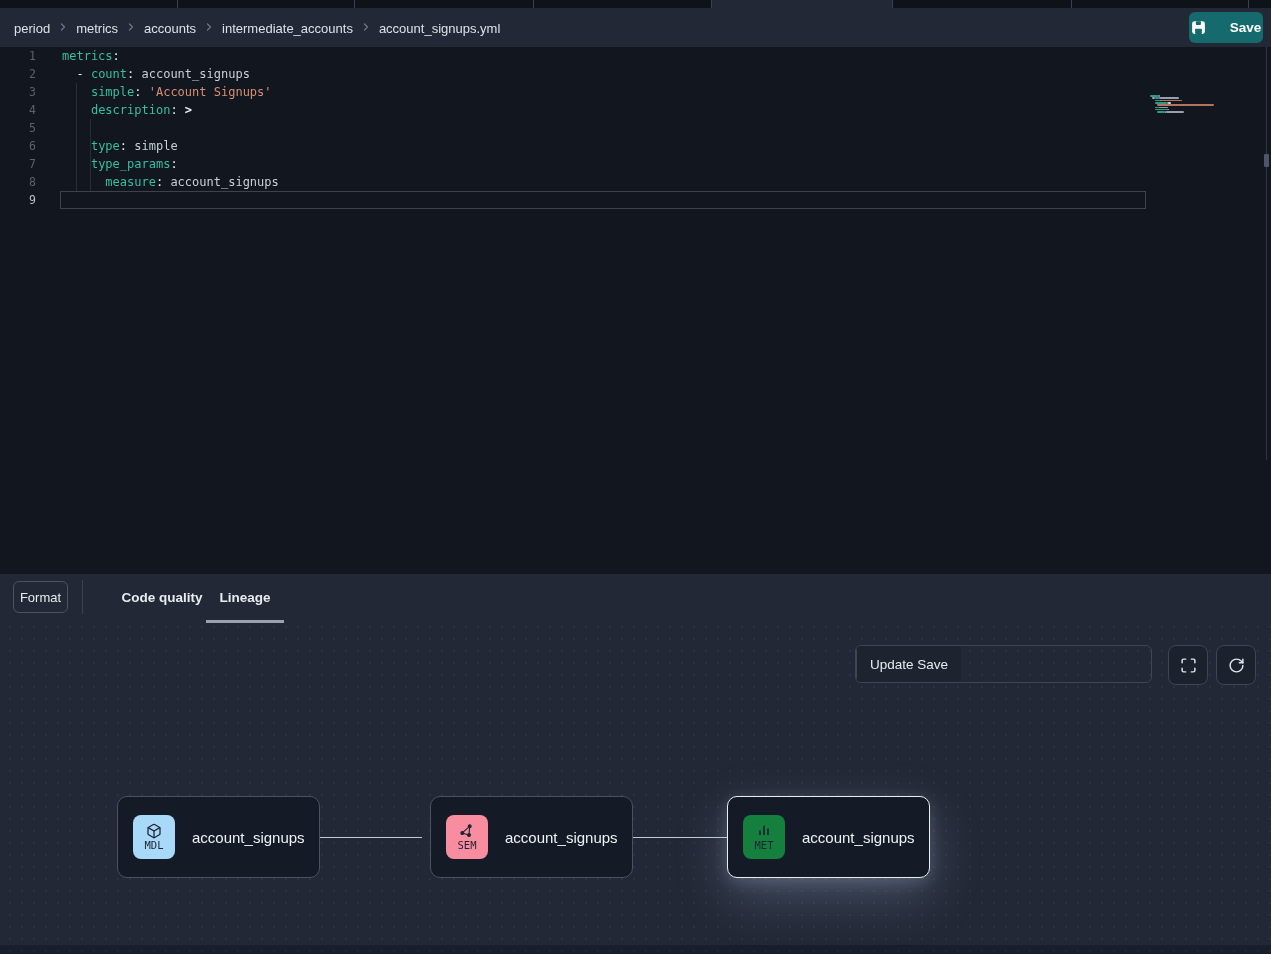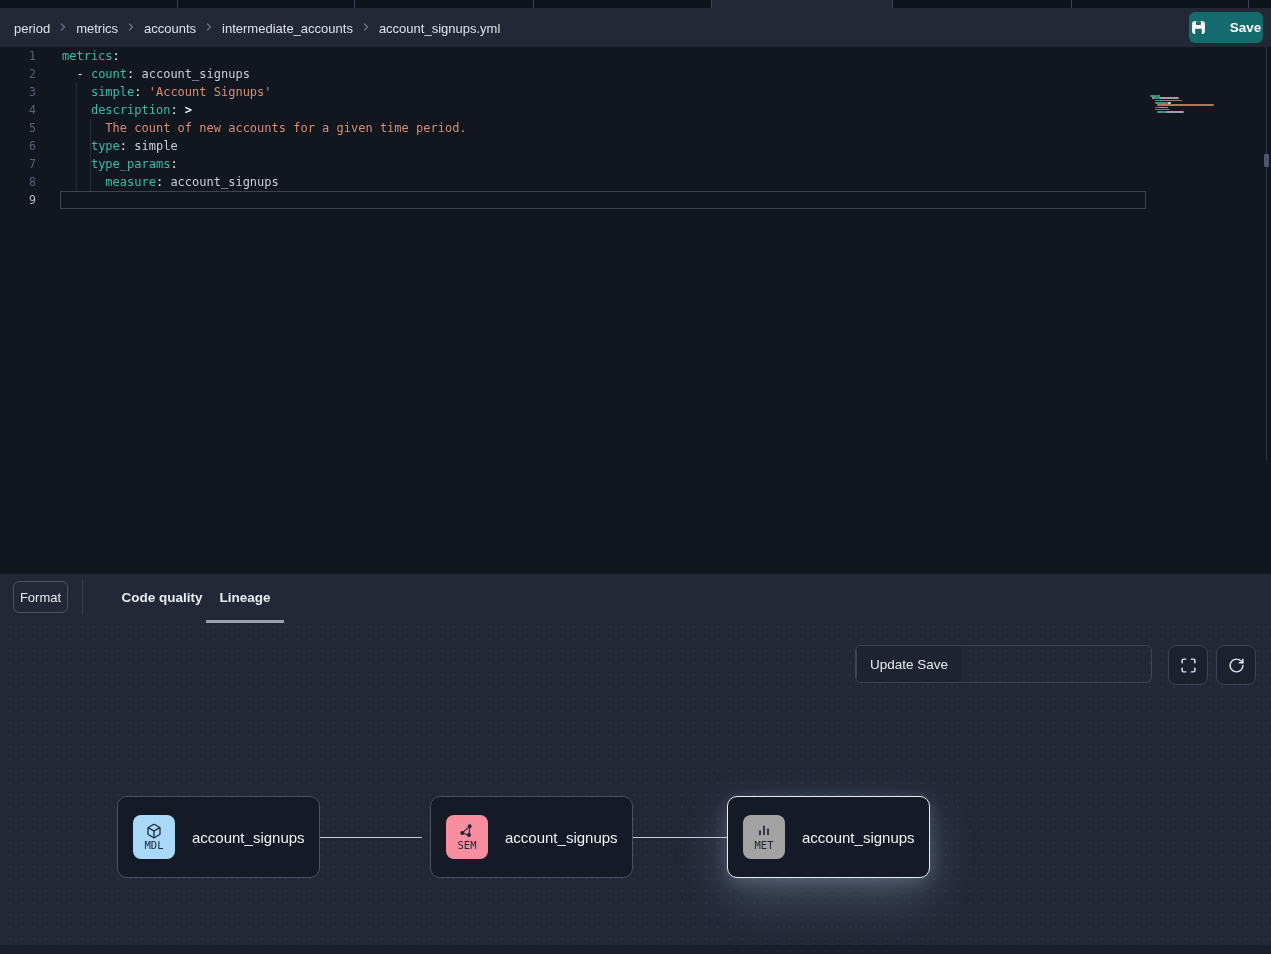--- a/index.html
+++ b/index.html
@@ -156,21 +156,21 @@
         <div class="code-row" style="top: 36px;">
           <div class="gutter-num">3</div>
           <span class="code-text"><span class="tk-plain">    </span><span class="tk-key">simple</span><span class="tk-punc">:</span><span class="tk-str"> 'Account Signups'</span></span>
         </div>
         <div class="code-row" style="top: 54px;">
           <div class="gutter-num">4</div>
           <span class="code-text"><span class="tk-plain">    </span><span class="tk-key">description</span><span class="tk-punc">:</span><span class="tk-bold"> &gt;</span></span>
         </div>
         <div class="code-row" style="top: 72px;">
           <div class="gutter-num">5</div>
-          <span class="code-text"><span class="tk-plain">      </span><span class="tk-str">The count of new accounts for a given time period.</span></span>
+          <span class="code-text"><span class="tk-plain">      </span></span>
         </div>
         <div class="code-row" style="top: 90px;">
           <div class="gutter-num">6</div>
           <span class="code-text"><span class="tk-plain">    </span><span class="tk-key">type</span><span class="tk-punc">:</span><span class="tk-val"> simple</span></span>
         </div>
         <div class="code-row" style="top: 108px;">
           <div class="gutter-num">7</div>
           <span class="code-text"><span class="tk-plain">    </span><span class="tk-key">type_params</span><span class="tk-punc">:</span></span>
         </div>
         <div class="code-row" style="top: 126px;">
@@ -246,21 +246,21 @@
                   <line x1="14.2" y1="6.6" x2="6.6" y2="13.4"></line>
                   <line x1="7.2" y1="15.7" x2="12.9" y2="17.5"></line>
                   <line x1="15.8" y1="7.2" x2="15.2" y2="15.8"></line>
                 </svg>
               </span>
               <span class="node-badge-label">SEM</span>
             </div>
             <span class="node-label">account_signups</span>
           </div>
           <div class="lineage-node selected" style="left: 727px;">
-            <div class="node-badge" style="background: #a3a3a3;">
+            <div class="node-badge" style="background: #15803d;">
               <span style="display: inline-flex;">
                 <svg width="16" height="16" viewBox="0 0 24 24" fill="none" stroke="#1d2433" stroke-width="2.6" stroke-linecap="round">
                   <path d="M6 17v-5"></path>
                   <path d="M12 17V5"></path>
                   <path d="M18 17v-8"></path>
                 </svg>
               </span>
               <span class="node-badge-label">MET</span>
             </div>
             <span class="node-label">account_signups</span>

